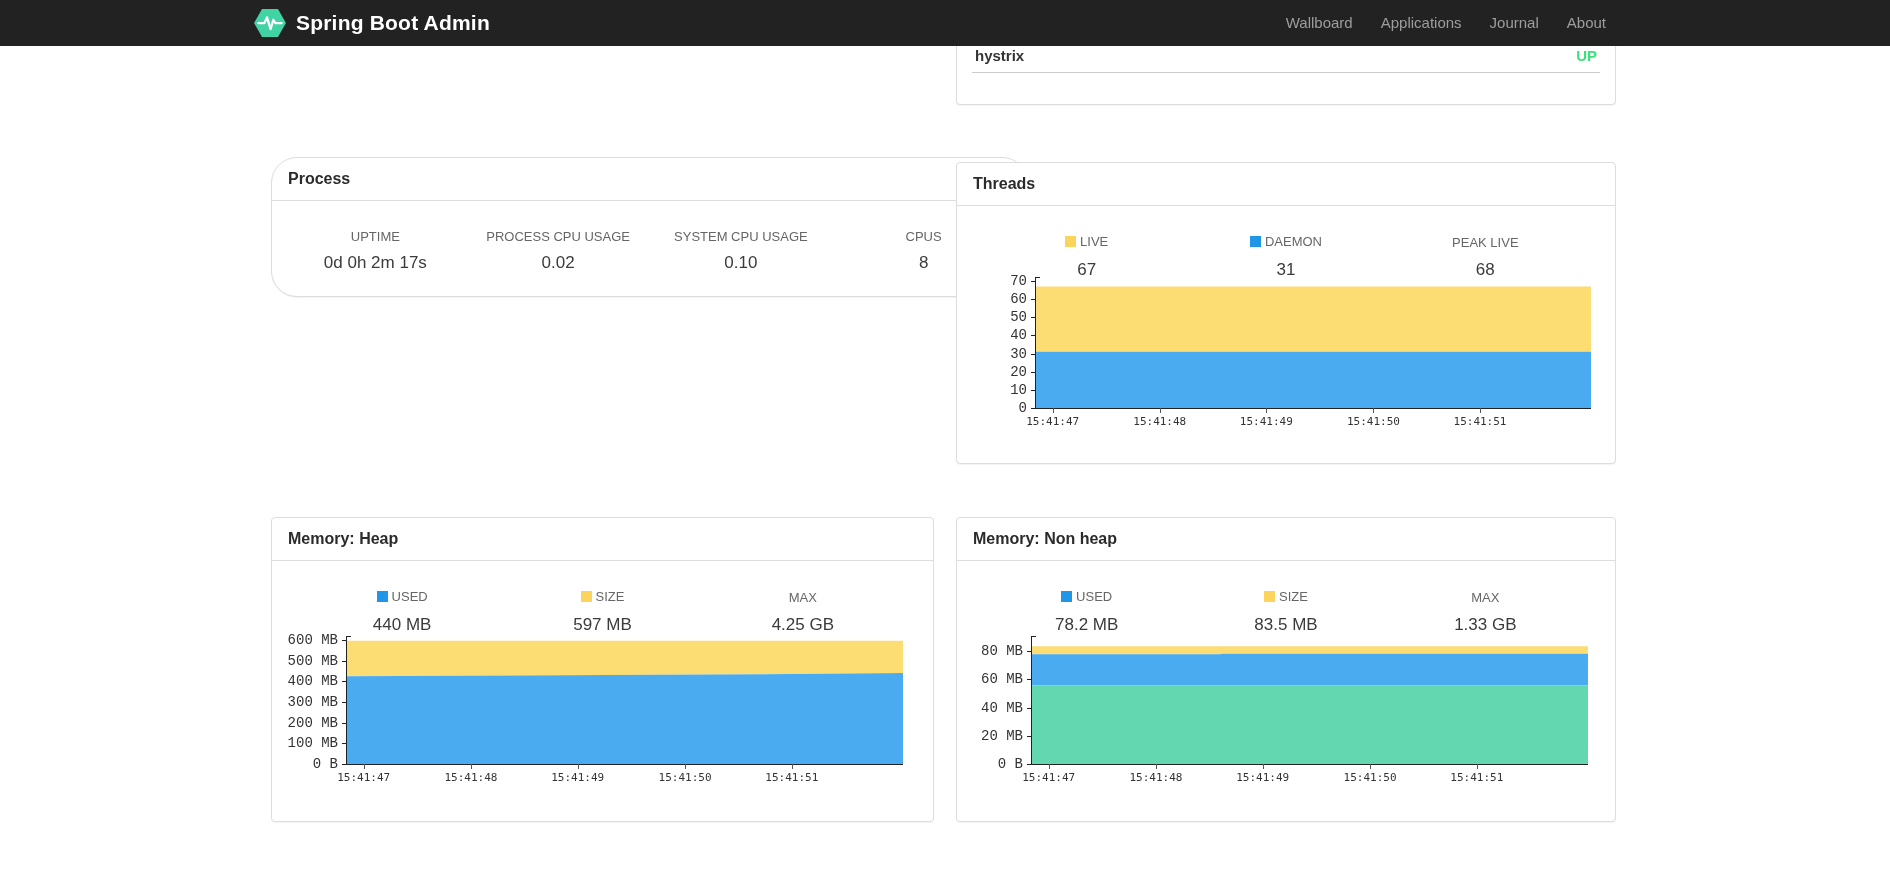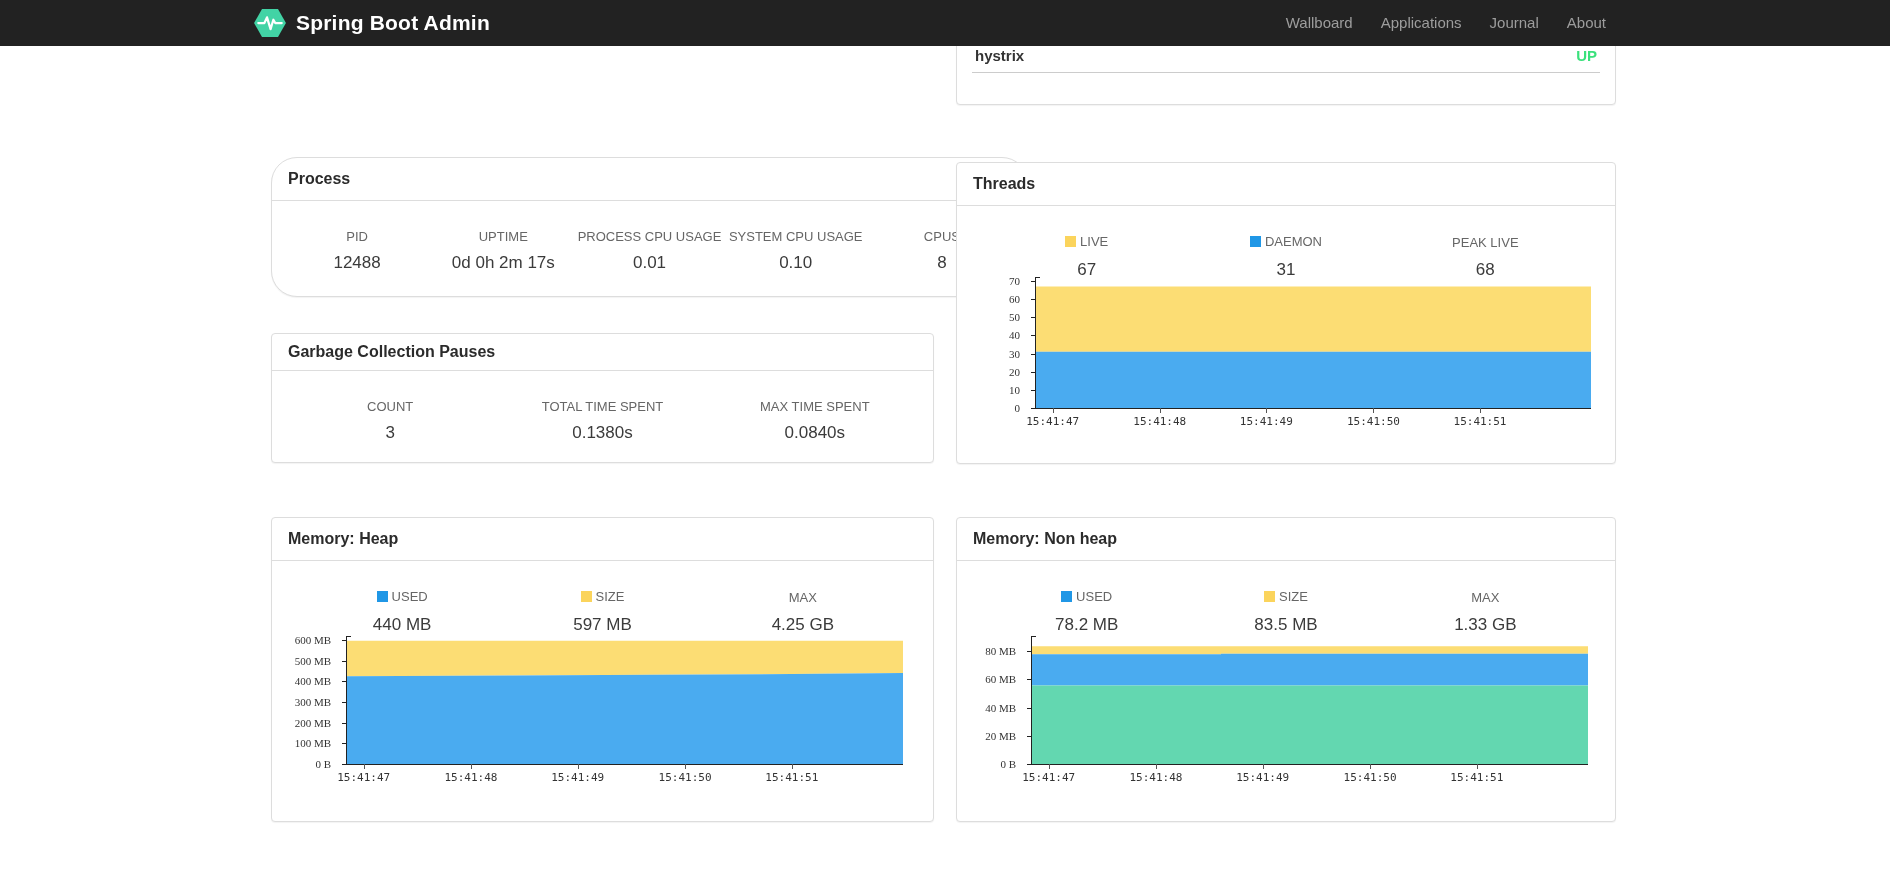--- a/index.html
+++ b/index.html
@@ -43,22 +43,22 @@
 
   
   .chart { position:absolute; left:0; right:0; }
   .p-threads .chart { top:118px; }
   .p-heap .chart, .p-nonheap .chart { top:122px; }
   .plot { position:relative; border-left:1px solid #222; border-bottom:1px solid #222; background:#fff; }
   .p-threads .plot { margin-left:78px; width:556px; height:128px; }
   .p-heap .plot    { margin-left:74px; width:557px; height:125px; }
   .p-nonheap .plot { margin-left:74px; width:557px; height:125px; }
   .plot svg { position:absolute; left:0; top:0; width:100%; height:100%; }
-  .ylab { position:absolute; right:100%; margin-right:16px; transform:translateY(-50%);
-          font-family:Liberation Serif, serif; font-size:11px; color:#333; white-space:nowrap; }
+  .ylab { position:absolute; right:100%; margin-right:9px; transform:translateY(-50%);
+          font-family:Liberation Mono, monospace; font-size:14px; color:#333; white-space:nowrap; }
   .ytick { position:absolute; right:100%; width:5px; height:1px; background:#222; }
   .xlab { position:absolute; top:100%; margin-top:7px; transform:translateX(-50%);
           font-family:"DejaVu Sans Mono", monospace; font-size:11px; color:#333; white-space:nowrap; }
   .xtick { position:absolute; top:100%; width:1px; height:5px; background:#555; }
   .axis-cap { position:absolute; top:-4px; left:-1px; width:1px; height:4px; background:#222; }
   .axis-cap:after { content:""; position:absolute; top:0; left:0; width:5px; height:1px; background:#222; }
 </style>
 </head>
 <body>
 
@@ -87,61 +87,38 @@
       <span class="nav-link">About</span>
     </div>
   </div>
 
   <div class="panel p-process">
     <div class="panel-heading">
       <span class="panel-title">Process</span>
     </div>
     <div class="stats">
       <div class="stat">
-        <div class="stat-label">PID</div>
-        <div class="stat-value">12488</div>
-      </div>
-      <div class="stat">
         <div class="stat-label">UPTIME</div>
         <div class="stat-value">0d 0h 2m 17s</div>
       </div>
       <div class="stat">
         <div class="stat-label">PROCESS CPU USAGE</div>
-        <div class="stat-value">0.01</div>
+        <div class="stat-value">0.02</div>
       </div>
       <div class="stat">
         <div class="stat-label">SYSTEM CPU USAGE</div>
         <div class="stat-value">0.10</div>
       </div>
       <div class="stat">
         <div class="stat-label">CPUS</div>
         <div class="stat-value">8</div>
       </div>
     </div>
   </div>
 
-  <div class="panel p-gc">
-    <div class="panel-heading">
-      <span class="panel-title">Garbage Collection Pauses</span>
-    </div>
-    <div class="stats">
-      <div class="stat">
-        <div class="stat-label">COUNT</div>
-        <div class="stat-value">3</div>
-      </div>
-      <div class="stat">
-        <div class="stat-label">TOTAL TIME SPENT</div>
-        <div class="stat-value">0.1380s</div>
-      </div>
-      <div class="stat">
-        <div class="stat-label">MAX TIME SPENT</div>
-        <div class="stat-value">0.0840s</div>
-      </div>
-    </div>
-  </div>
 
   <div class="panel p-threads">
     <div class="panel-heading">
       <span class="panel-title">Threads</span>
     </div>
     <div class="legend">
       <div class="stat">
         <div class="stat-label">
             <span class="swatch" style="background: rgb(251, 212, 92);"></span>
             <span>LIVE</span>

